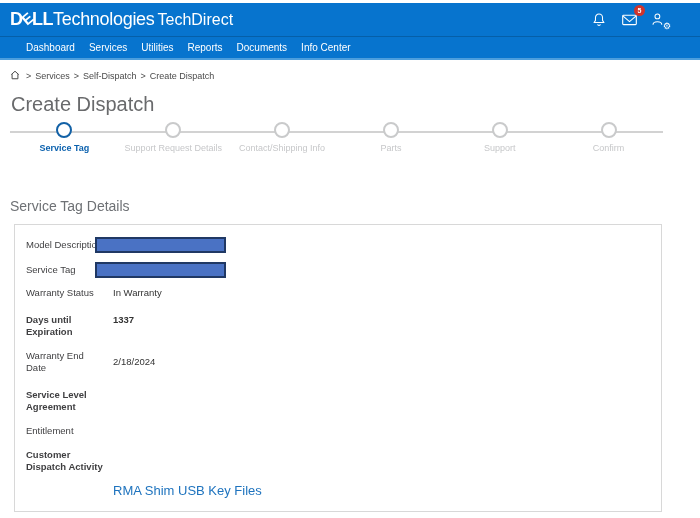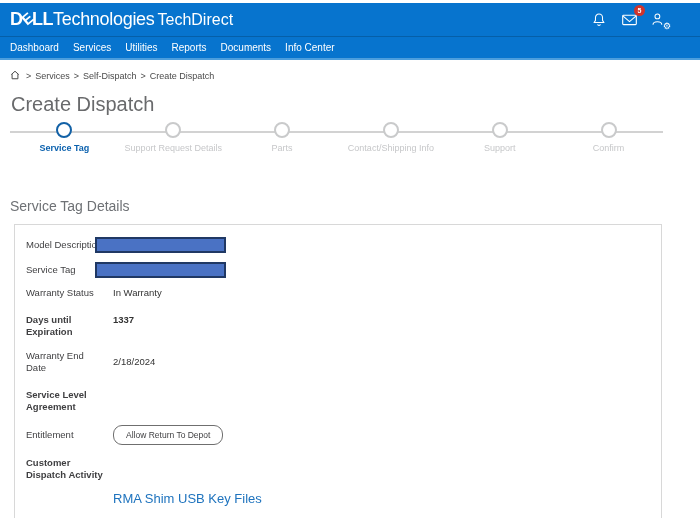--- a/index.html
+++ b/index.html
@@ -23,21 +23,21 @@
   .hicon svg { stroke:#fff; fill:none; stroke-width:1.3; }
   .badge { position:absolute; top:-6px; right:-7px; background:#D0342C; color:#fff;
     font-size:7px; min-width:11px; height:11px; line-height:11px; border-radius:6px;
     text-align:center; padding:0 2px; font-weight:bold; }
   .gear-glyph { position:absolute; right:-3px; bottom:-2px; color:#fff; font-size:9px;
     line-height:9px; }
 
   
   .nav { height:24px; background:#0774CE; border-top:1px solid rgba(0,0,0,0.18);
     border-bottom:2px solid #4C9EDD; display:flex; align-items:center;
-    padding-left:10px; gap:14px; }
+    padding-left:26px; gap:14px; }
   .nav-item { color:#fff; font-size:10px; text-decoration:none; cursor:pointer; }
 
   
   .content { margin:0 37px 0 10px; }
   .crumbs { margin-top:10px; display:flex; align-items:center; font-size:9px;
     color:#4B4B4B; }
   .crumbs svg { stroke:#4B4B4B; fill:none; stroke-width:1.2; margin-right:2px; }
   .bc-sep { margin:0 4px; color:#4B4B4B; }
   .bc-item { color:#4B4B4B; text-decoration:none; cursor:pointer; }
   .page-title { margin:11px 0 0 1px; font-size:20px; font-weight:400; color:#696A6C; }
@@ -144,25 +144,25 @@
         <div class="step active">
           <div class="step-circle"></div>
           <div class="step-label">Service Tag</div>
         </div>
         <div class="step">
           <div class="step-circle"></div>
           <div class="step-label">Support Request Details</div>
         </div>
         <div class="step">
           <div class="step-circle"></div>
+          <div class="step-label">Contact/Shipping Info</div>
+        </div>
+        <div class="step">
+          <div class="step-circle"></div>
           <div class="step-label">Parts</div>
-        </div>
-        <div class="step">
-          <div class="step-circle"></div>
-          <div class="step-label">Contact/Shipping Info</div>
         </div>
         <div class="step">
           <div class="step-circle"></div>
           <div class="step-label">Support</div>
         </div>
         <div class="step">
           <div class="step-circle"></div>
           <div class="step-label">Confirm</div>
         </div>
       </div>
@@ -190,21 +190,20 @@
       <div class="drow">
         <div class="drow-label">Warranty End Date</div>
         <div class="drow-value">2/18/2024</div>
       </div>
       <div class="drow r-multiline">
         <div class="drow-label">Service Level Agreement</div>
         <div class="drow-value"></div>
       </div>
       <div class="drow r-button">
         <div class="drow-label">Entitlement</div>
-        <button class="pill drow-value">Allow Return To Depot</button>
       </div>
       <div class="drow r-multiline">
         <div class="drow-label">Customer Dispatch Activity</div>
         <div class="drow-value"></div>
       </div>
       <div class="drow r-link">
         <div class="drow-label"></div>
         <a class="dlink drow-value">RMA Shim USB Key Files</a>
       </div>
     </div>

